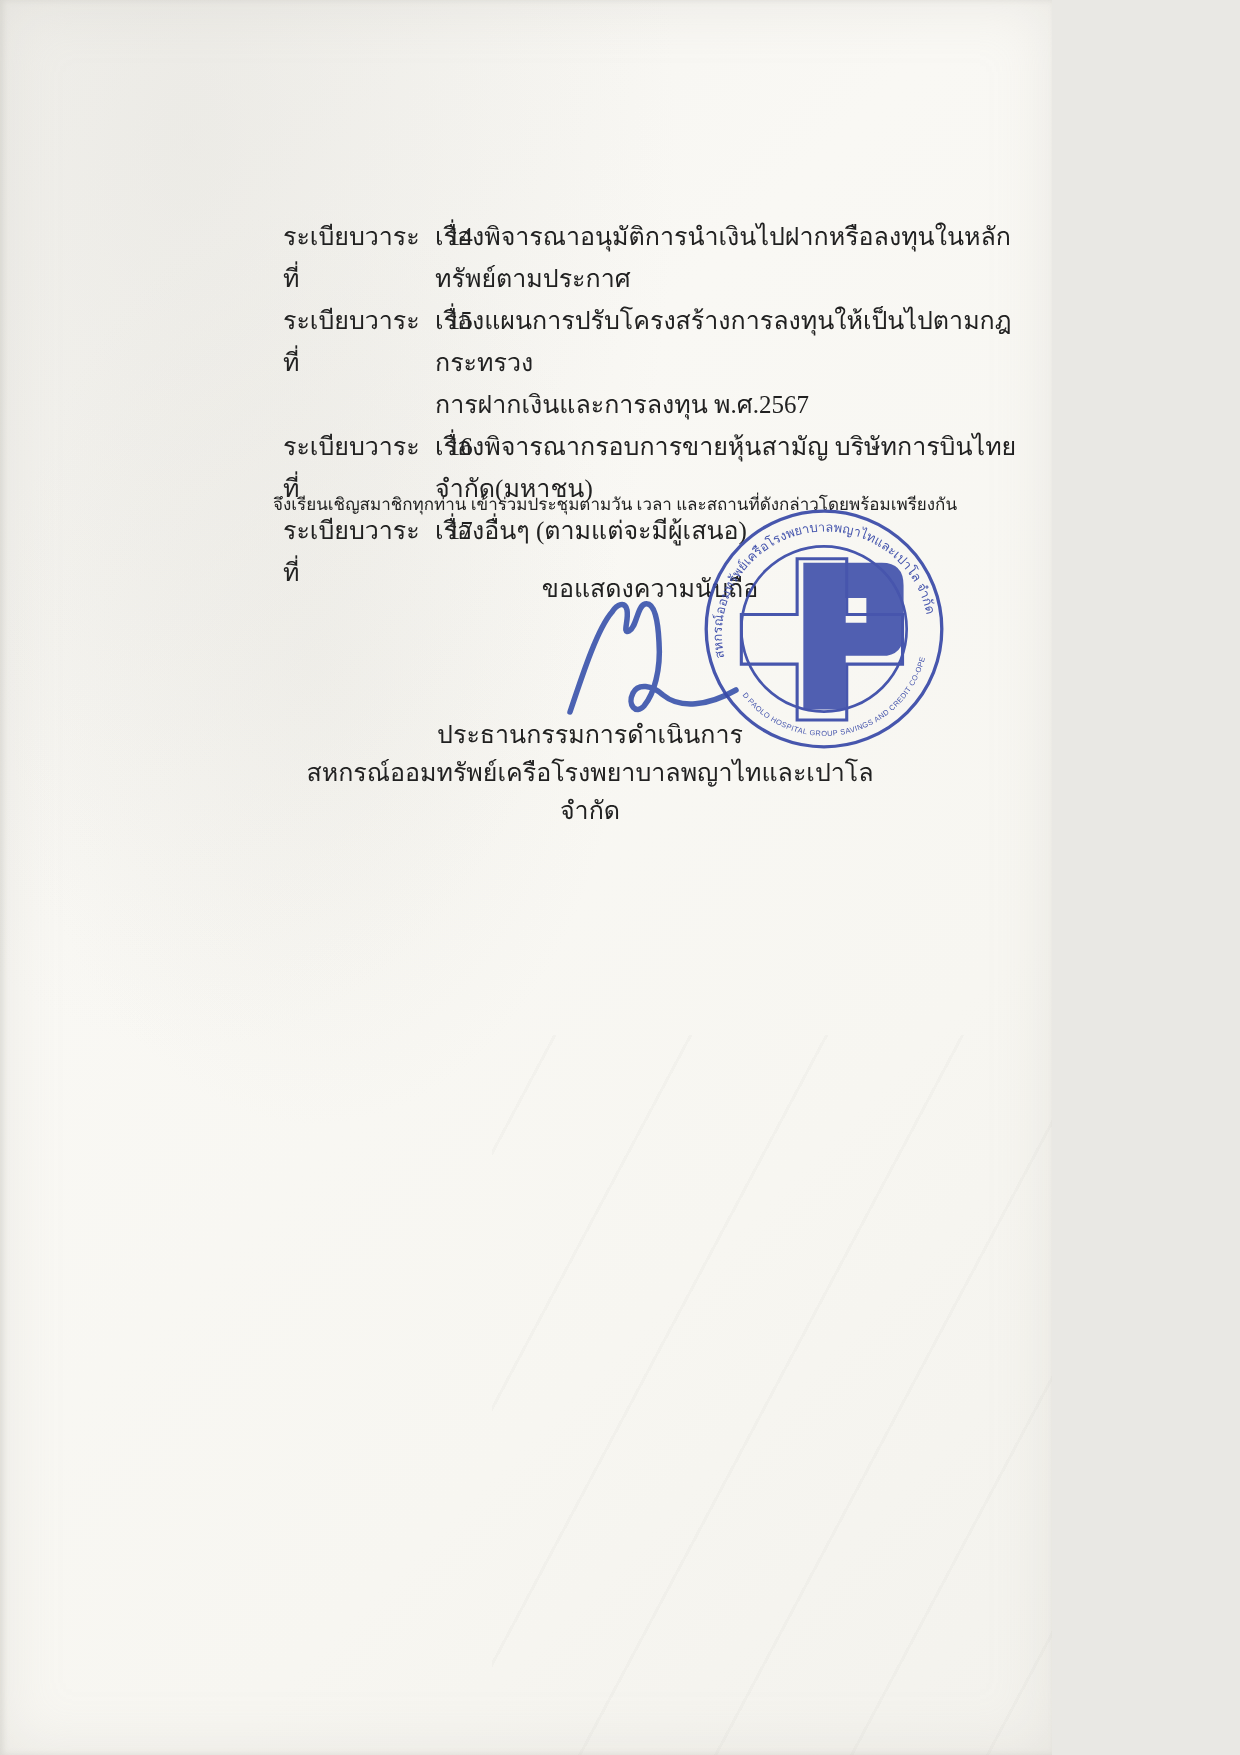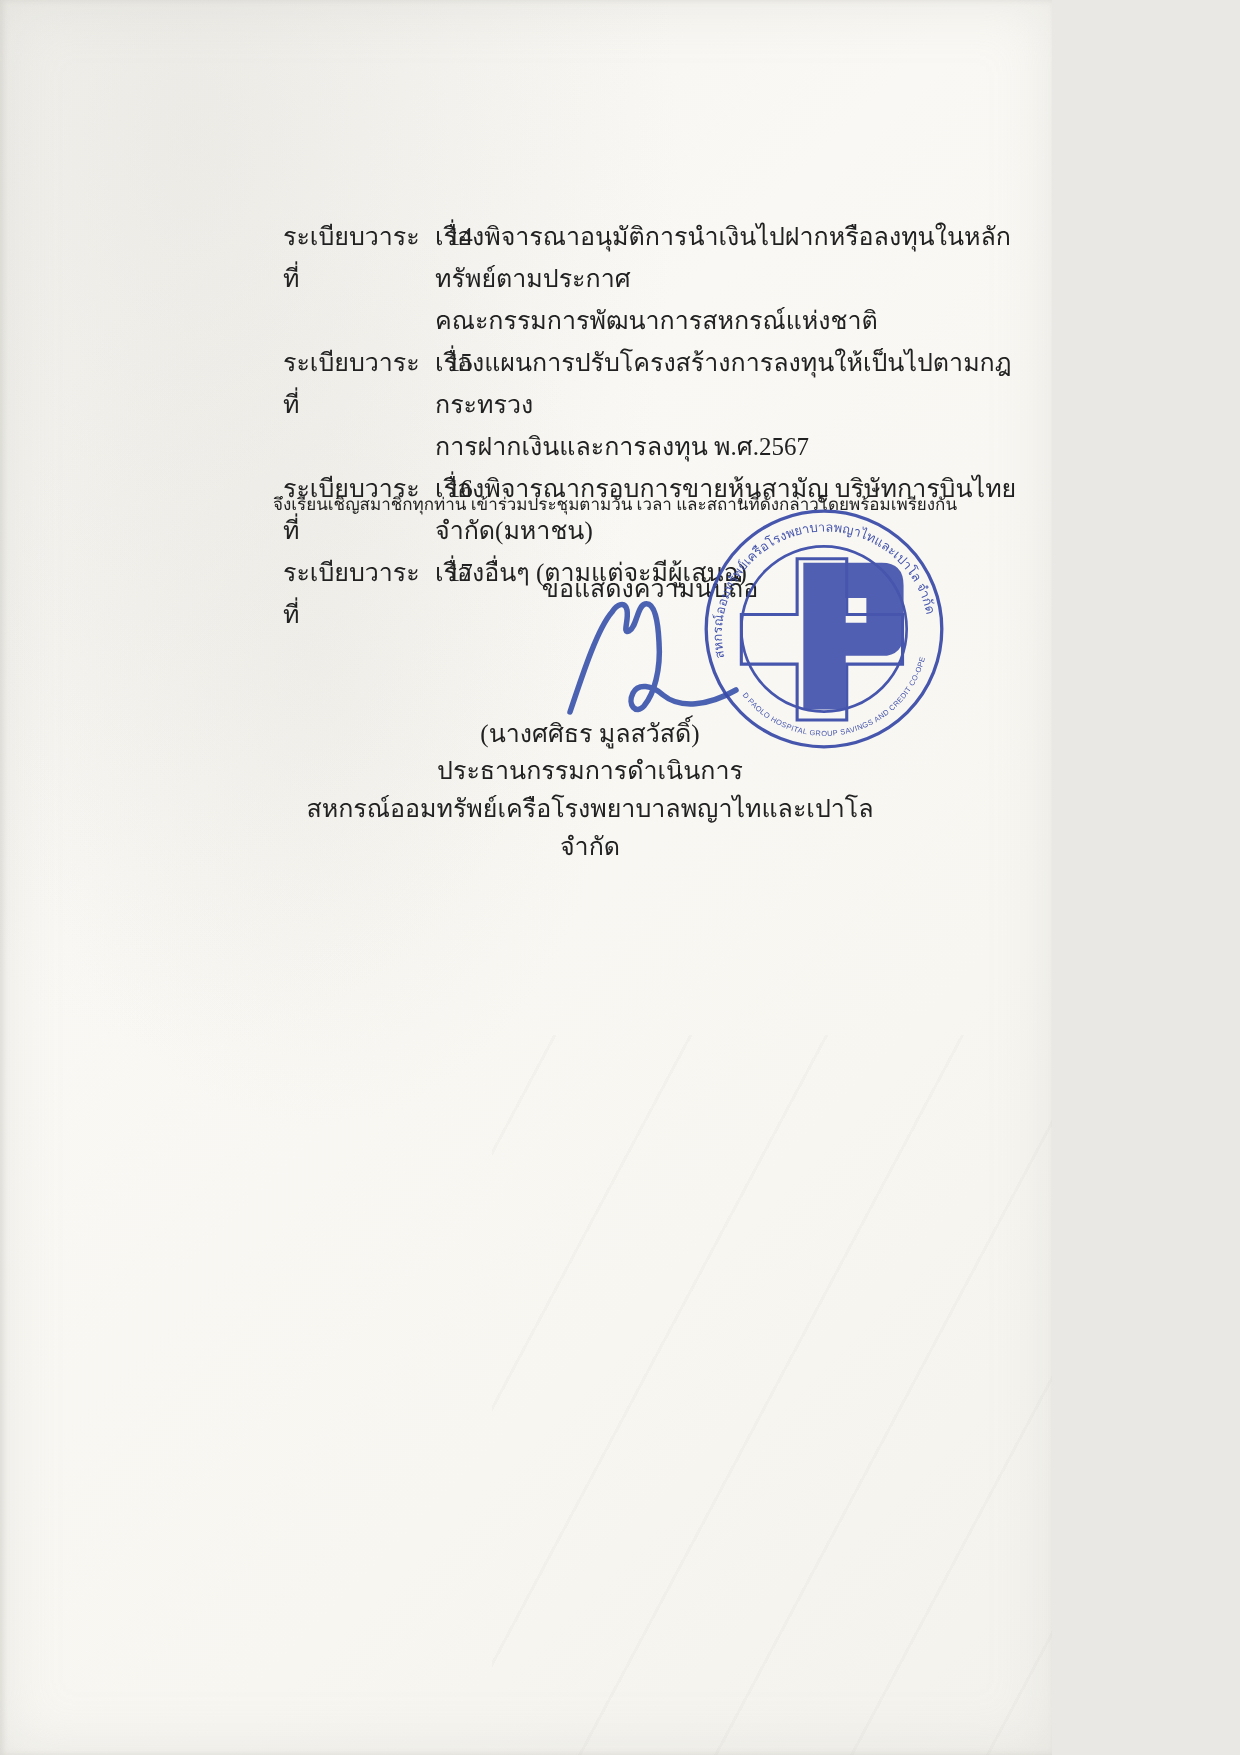--- a/index.html
+++ b/index.html
@@ -52,21 +52,20 @@
 
   <div class="agenda">
 
     <div class="agenda-row">
       <div class="agenda-key">
         <span>ระเบียบวาระที่</span>
         <span class="agenda-num">14</span>
       </div>
       <div class="agenda-body">
         <div>เรื่องพิจารณาอนุมัติการนำเงินไปฝากหรือลงทุนในหลักทรัพย์ตามประกาศ</div>
-        <div>คณะกรรมการพัฒนาการสหกรณ์แห่งชาติ</div>
       </div>
     </div>
 
     <div class="agenda-row">
       <div class="agenda-key">
         <span>ระเบียบวาระที่</span>
         <span class="agenda-num">15</span>
       </div>
       <div class="agenda-body">
         <div>เรื่องแผนการปรับโครงสร้างการลงทุนให้เป็นไปตามกฎกระทรวง</div>
@@ -103,21 +102,20 @@
     <div class="sig-area">
       <svg class="sig-svg" width="230" height="150" viewBox="0 0 230 150">
         <path d="M 30 122 C 44 80, 58 38, 72 22
                  C 77 14, 85 11, 87 20 C 89 31, 82 44, 89 41
                  C 97 37, 97 16, 105 14 C 115 12, 118 32, 119 52
                  C 121 80, 114 104, 104 116 C 96 125, 87 115, 93 103
                  C 98 93, 112 95, 123 105 C 140 119, 168 116, 196 100" fill="none" stroke="#3c55ad" stroke-width="5.5" stroke-linecap="round" stroke-linejoin="round" opacity="0.92"></path>
       </svg>
     </div>
 
-    <span class="signer-name">(นางศศิธร  มูลสวัสดิ์)</span>
     <span class="signer-title">ประธานกรรมการดำเนินการ</span>
     <span class="signer-org">สหกรณ์ออมทรัพย์เครือโรงพยาบาลพญาไทและเปาโล  จำกัด</span>
   </div>
 
   <svg class="stamp" viewBox="0 0 240 240">
     <defs>
       <path id="arcTop" d="M 25 157 A 100 100 0 1 1 215 157"></path>
       <path id="arcBottom" d="M 29 165 A 100 100 0 0 0 211 165"></path>
     </defs>
     <g stroke="#3849a8" fill="none">

